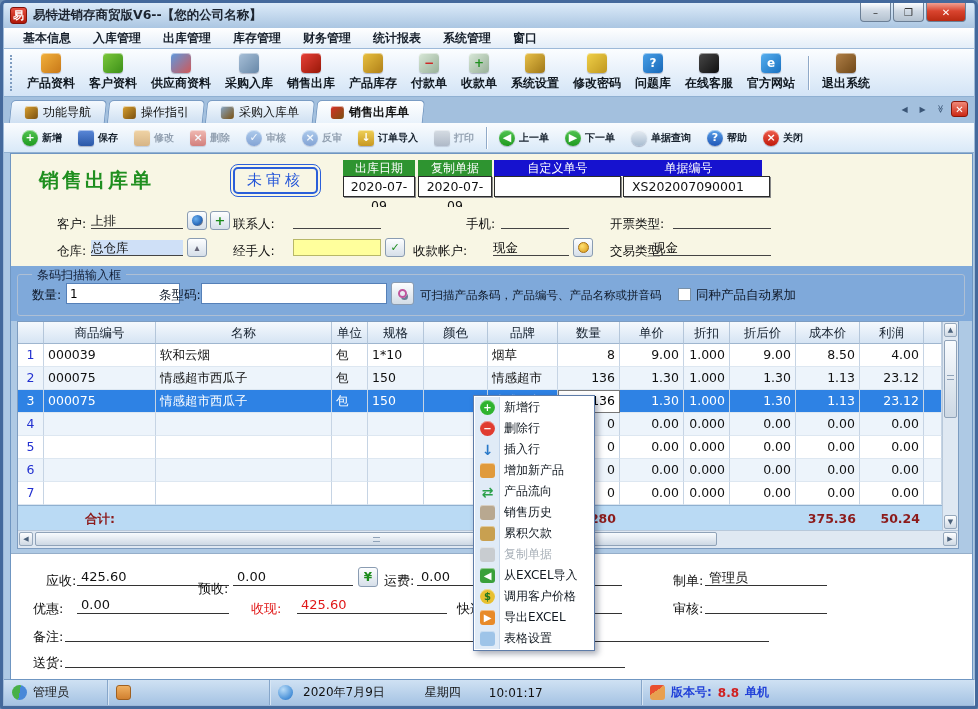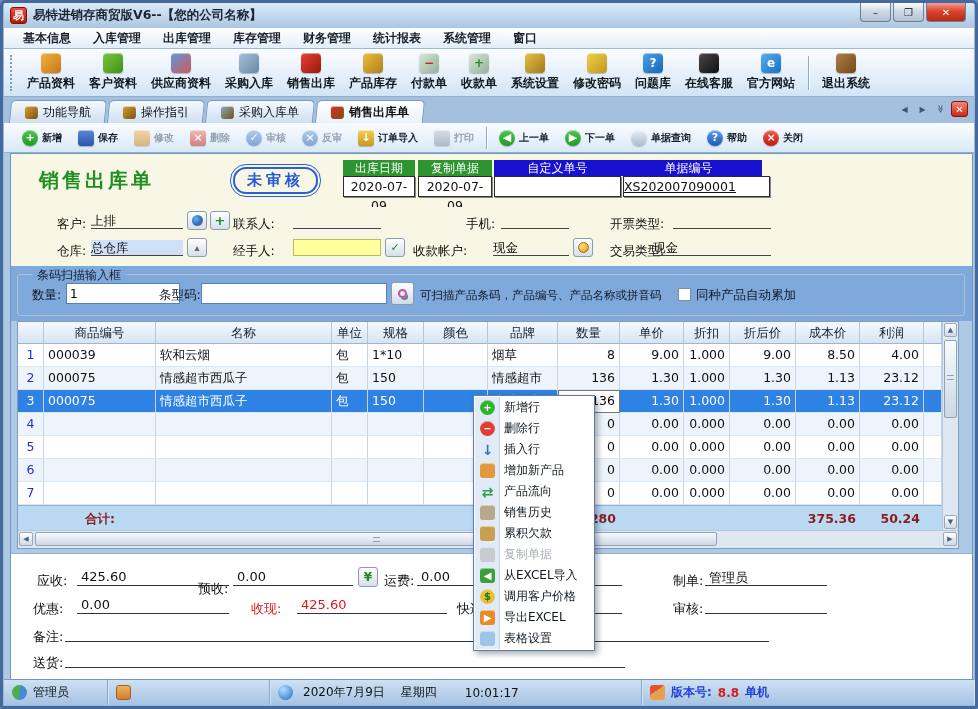--- a/index.html
+++ b/index.html
@@ -63,28 +63,28 @@
   .act-btn.disabled .aicon { opacity:.55; }
   .asep { width:1px; height:22px; background:#90aac8; box-shadow:1px 0 0 #fff; margin:0 4px; }
   
   .doc-frame { position:absolute; left:7px; top:150px; width:963px; height:527px;
                border:1px solid #6f96c2; pointer-events:none; }
   
   .form-header { position:absolute; left:8px; top:151px; width:961px; height:53px; background:#f8f6e4; }
   .form-title { position:absolute; left:28px; top:13px; font-size:20px; font-weight:bold;
                 color:#1f8f1f; letter-spacing:3px; }
   .stamp { position:absolute; left:222px; top:13px; padding:2px 12px; color:#2456d8; font-size:15px;
-           font-weight:bold; letter-spacing:4px; border:2px solid #2b5fd9; border-radius:13px;
+           font-weight:normal; letter-spacing:4px; border:2px solid #2b5fd9; border-radius:5px;
            outline:1px solid #2b5fd9; outline-offset:2px; }
   .hlab { position:absolute; top:6px; height:16px; line-height:16px; text-align:center; color:#fff; font-size:12px; }
   .hlab.green { background:#2e9430; }
   .hlab.blue { background:#1612cf; }
   .hval { position:absolute; top:22px; height:21px; line-height:19px; background:#fff;
           border:1px solid #2b2b2b; box-shadow:1px 1px 0 #888; font-size:12.5px; text-align:center; }
-  .hval.left { text-align:left; padding-left:0;text-decoration:underline; }
+  .hval.left { text-align:left; padding-left:8px; }
   
   .form-fields { position:absolute; left:8px; top:204px; width:961px; height:59px; background:#f8f6e4; }
   .flab { position:absolute; font-size:12.5px; color:#101010; }
   .fval { position:absolute; border-bottom:1px solid #444; height:16px; font-size:12.5px; }
   .fval.bluebg { background:#cfe0f7; }
   .fval.yellowbg { background:#ffff9c; border:1px solid #b8b868; height:17px; }
   .sbtn { position:absolute; width:20px; height:19px; border:1px solid #8a9cb2; border-radius:3px;
           background:linear-gradient(#fdfeff,#d6dfe9); display:flex; align-items:center; justify-content:center;
           font-size:10px; font-weight:bold; }
   .sbtn .pdot { width:11px; height:11px; border-radius:50%; background:radial-gradient(circle at 35% 35%, #6ab0f0, #2868b8 60%, #e89030); }
@@ -554,21 +554,21 @@
     <div class="hscroll">
       <div class="sc-btn" style="left:1px;top:1px;width:14px;height:14px">◀</div>
       <div class="thumb" style="left:17px;top:1px;width:682px;height:14px">
           <i style="width:7px;margin-top:4px"></i>
         </div>
       <div class="sc-btn" style="right:1px;top:1px;width:14px;height:14px">▶</div>
     </div>
   </div>
 
   <div class="footer">
-    <div class="f-lab" style="left:26px;top:18px">应收:</div>
+    <div class="f-lab" style="left:35px;top:18px">应收:</div>
     <div class="f-val" style="left:66px;top:15px;width:152px">425.60</div>
     <div class="f-lab" style="left:187px;top:26px">预收:</div>
     <div class="f-val" style="left:222px;top:15px;width:120px">0.00</div>
     <div class="yen-btn">¥</div>
     <div class="f-lab" style="left:373px;top:18px">运费:</div>
     <div class="f-val" style="left:406px;top:15px;width:205px">0.00</div>
     <div class="f-lab" style="left:662px;top:18px">制单:</div>
     <div class="f-val" style="left:694px;top:15px;width:122px">管理员</div>
 
     <div class="f-lab" style="left:22px;top:46px">优惠:</div>
@@ -590,21 +590,21 @@
     <div class="sb-sec" style="width:104px">
       <div class="sb-icon users-i"></div>
       <span>管理员</span>
     </div>
     <div class="sb-sec" style="width:162px">
       <div class="sb-icon person-i"></div>
     </div>
     <div class="sb-sec" style="width:372px;gap:10px">
       <div class="sb-icon globe-i"></div>
       <span>2020年7月9日</span>
-      <span style="margin-left:6px">星期四</span>
+      <span style="margin-left:30px">星期四</span>
       <span style="margin-left:18px">10:01:17</span>
     </div>
     <div class="sb-sec" style="flex:1;border-right:none">
       <div class="sb-icon home-i"></div>
       <span class="ver-blue">版本号:</span>
       <span class="ver-red">8.8</span>
       <span class="ver-blue">单机</span>
     </div>
   </div>
 

